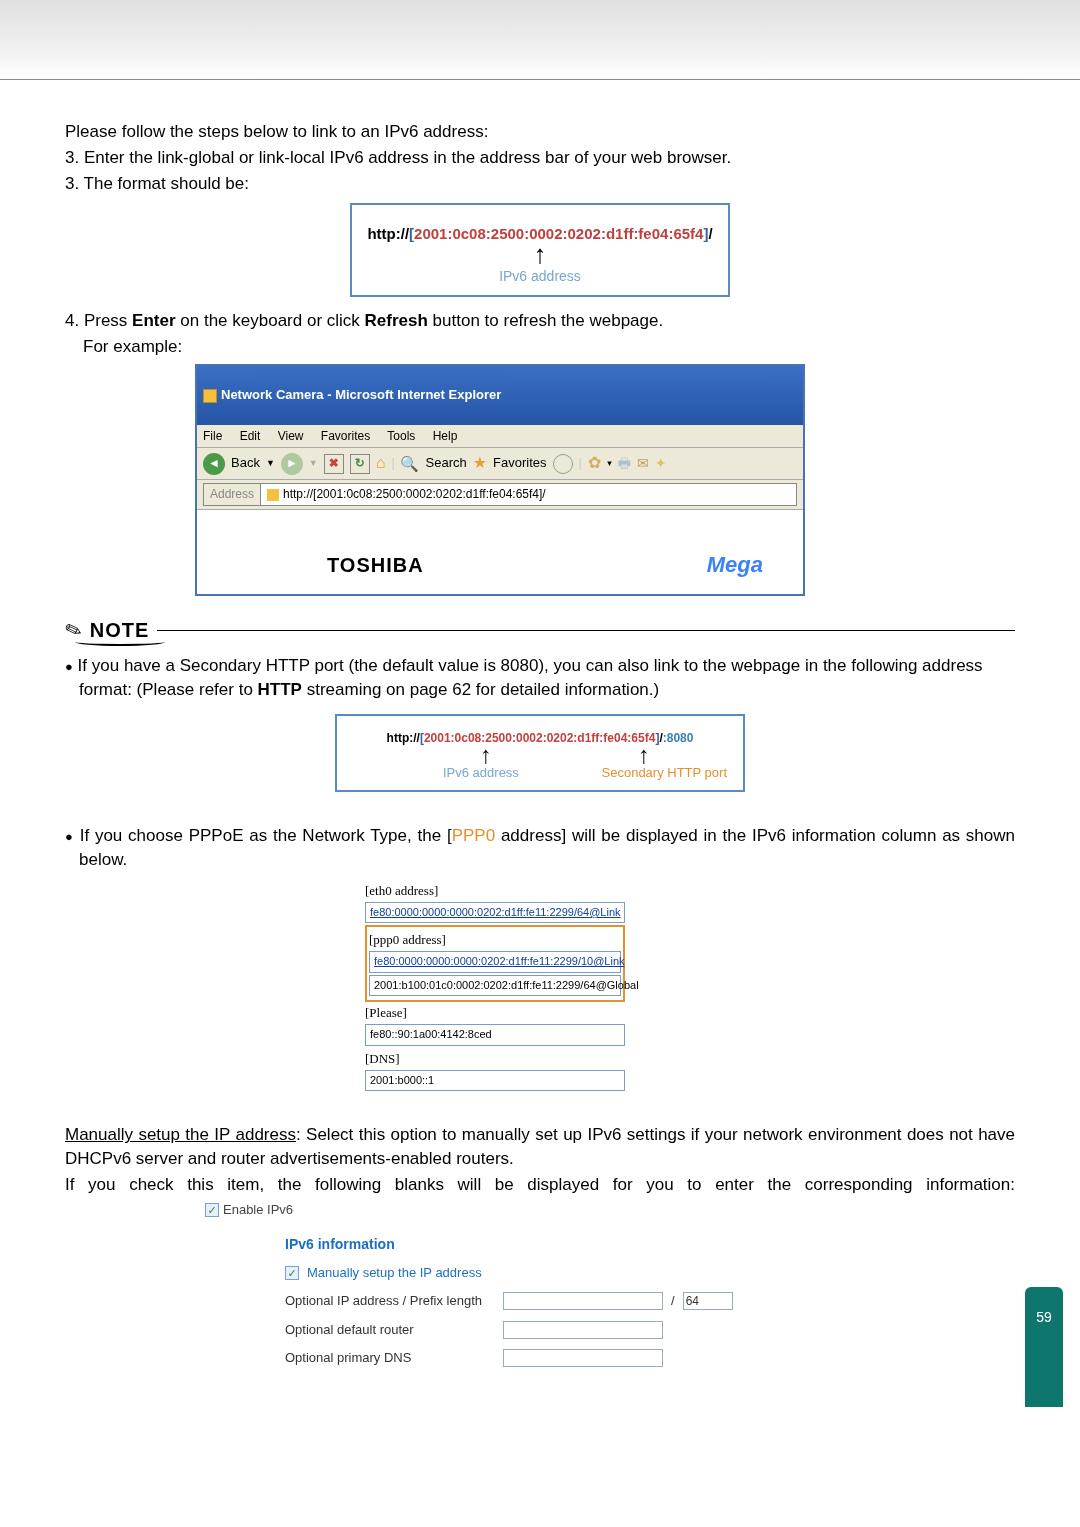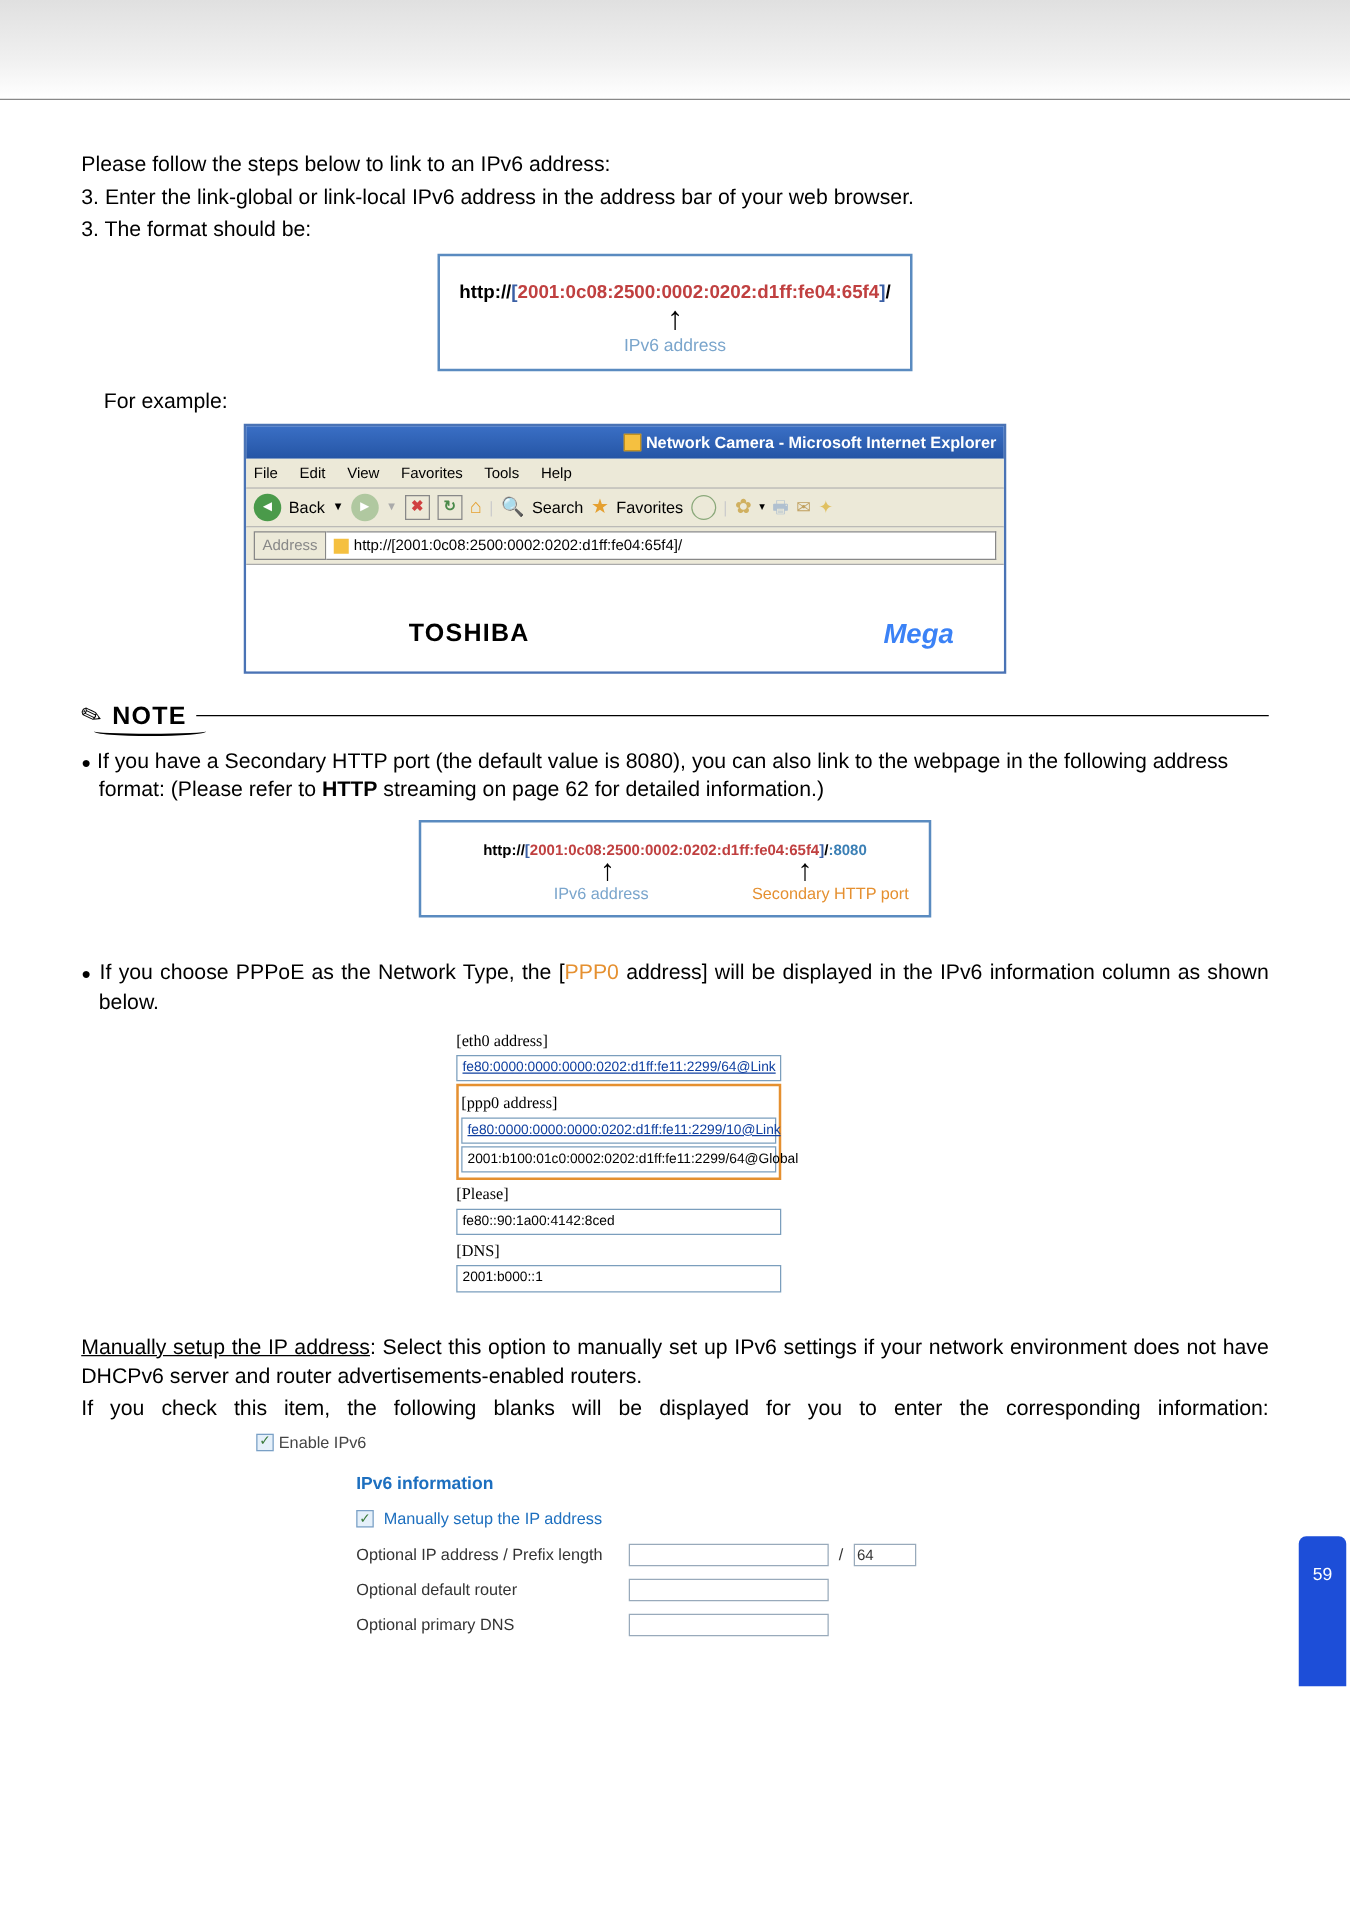--- a/index.html
+++ b/index.html
@@ -42,24 +42,23 @@
   .ie-window {
     border: 2px solid #4a73b5;
     width: 610px;
     margin: 6px 0 10px 130px;
     font-size: 13px;
     background: #fff;
   }
   .ie-title {
     background: linear-gradient(to bottom, #3a6fc5, #2555a5);
     color: #fff;
-    padding: 4px 6px;
+    padding: 20px 6px;
     font-size: 13px;
     font-weight: bold;
-    text-align: right;
   }
   .ie-title .ie-ico {
     display: inline-block; width: 14px; height: 14px;
     background: #f5c040; border: 1px solid #c09020; vertical-align: middle; margin-right: 4px;
   }
   .ie-menu {
     background: #ece9d8; padding: 3px 6px; font-size: 12px;
     border-bottom: 1px solid #aaa;
   }
   .ie-menu span { margin-right: 14px; }
@@ -156,22 +155,22 @@
   .form-block { margin: 14px auto 0 220px; font-size: 13px; color: #333; }
   .form-title { color: #1d6fbf; font-weight: bold; font-size: 14px; margin-bottom: 10px; }
   .form-row { display: flex; align-items: center; margin: 10px 0; gap: 8px; }
   .form-row label { width: 210px; }
   .form-row .cblabel { color: #1d6fbf; }
   .txtbox { border: 1px solid #9ab; background: #fff; height: 18px; width: 160px; }
   .prefix { color: #333; }
   .prefix-box { border: 1px solid #9ab; background: #fff; height: 18px; width: 50px; padding: 0 2px; font-size: 12px; }
   .ul { text-decoration: underline; }
   .page-num {
-    position: absolute; right: 3px; bottom: 10px;
-    background: #1d4ed8; color: #fff; width: 38px; height: 120px;
+    position: absolute; right: 17px; bottom: 10px;
+    background: #0f766e; color: #fff; width: 38px; height: 120px;
     border-radius: 6px 6px 0 0; display: flex; align-items: flex-start; justify-content: center;
     padding-top: 22px; font-size: 14px;
   }
 </style>
 </head>
 <body>
 
 <div class="top-gradient"></div>
 
 <div class="content">
@@ -184,20 +183,23 @@
   </div>
 
   <div class="url-box1">
     <div class="url-text">
       <span class="pfx">http://</span><span class="brk">[</span><span class="addr">2001:0c08:2500:0002:0202:d1ff:fe04:65f4</span><span class="brk">]</span><span class="pfx">/</span>
     </div>
     <div class="arrow-up">↑</div>
     <div class="caption">IPv6 address</div>
   </div>
 
+  <div class="step-line">
+    <span>4. Press </span><b>Enter</b><span> on the keyboard or click </span><b>Refresh</b><span> button to refresh the webpage.</span>
+  </div>
   <div class="step-line" style="padding-left:18px;">For example:</div>
 
   <div class="ie-window">
     <div class="ie-title"><span class="ie-ico"></span><span>Network Camera - Microsoft Internet Explorer</span></div>
     <div class="ie-menu">
       <span>File</span>
       <span>Edit</span>
       <span>View</span>
       <span>Favorites</span>
       <span>Tools</span>

